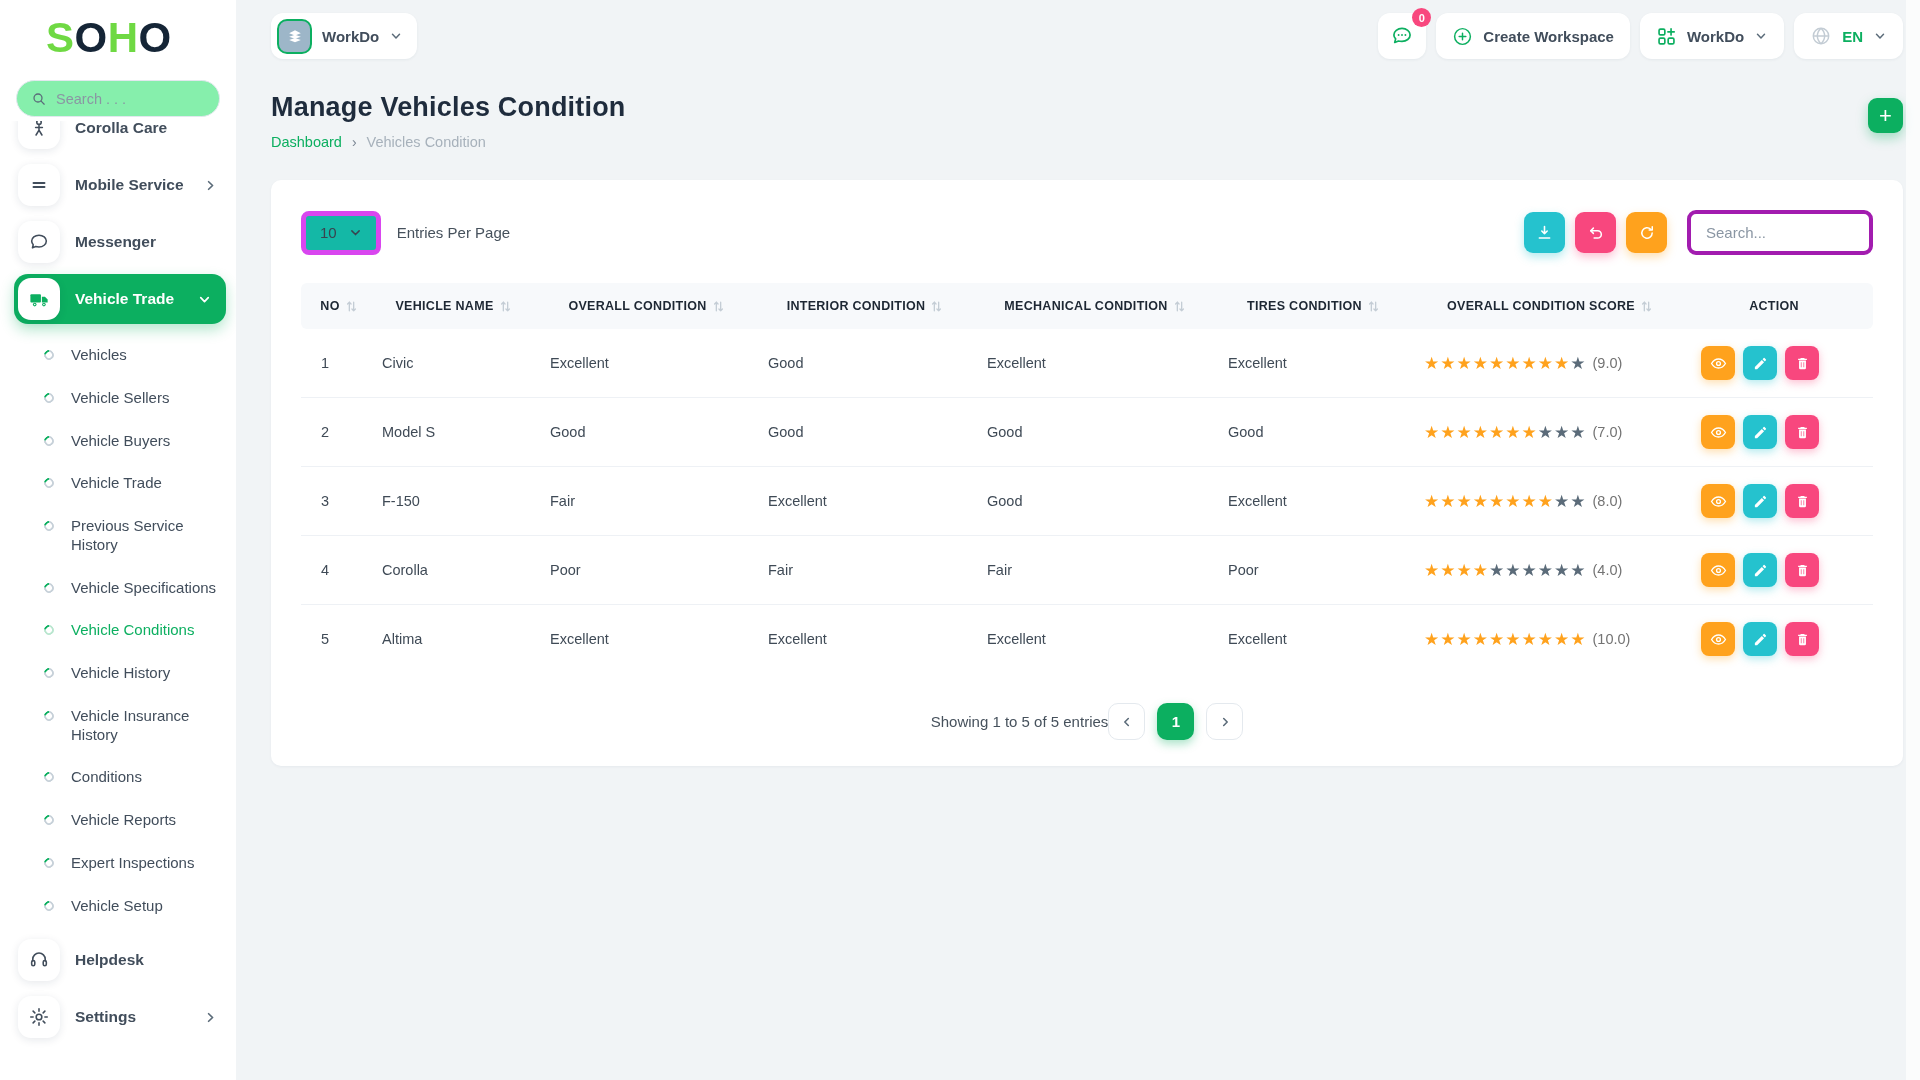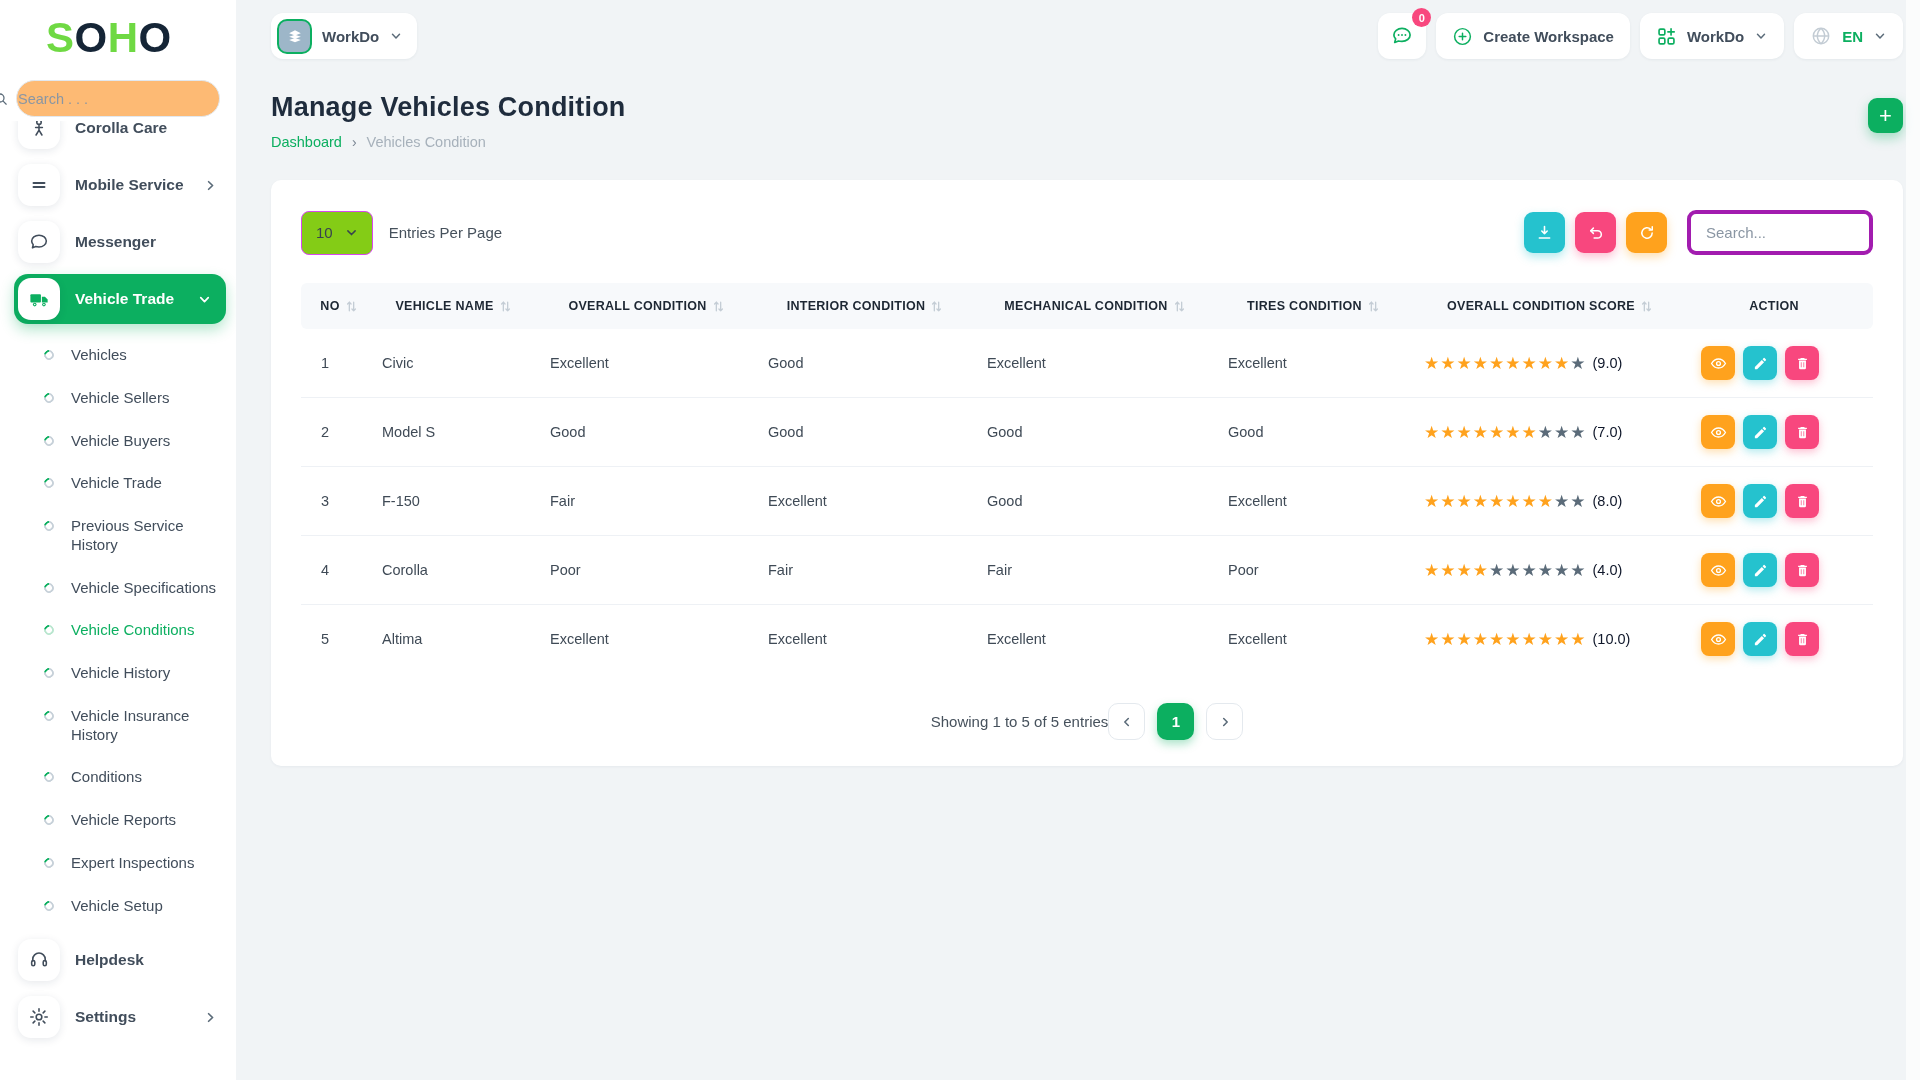--- a/index.html
+++ b/index.html
@@ -9,21 +9,21 @@
     background:#f1f4f6; color:#46515c; font-size:15px;
   }
   .app { display:flex; width:1920px; height:1080px; position:relative; }
 
   
   .sidebar { width:236px; background:#ffffff; height:1080px; flex-shrink:0; display:flex; flex-direction:column; }
   .logo { padding:16px 0 8px 46px; font-size:42px; font-weight:800; letter-spacing:.5px; line-height:1.05; }
   .logo span { display:inline-block; }
   .search-wrap {
     margin:12px 16px 4px; height:37px; border:1px solid #e2e8ee; border-radius:19px;
-    display:flex; align-items:center; gap:9px; padding:0 14px; background:#fdba74;justify-content:flex-end;
+    display:flex; align-items:center; gap:9px; padding:0 14px; background:#86efac;
   }
   .search-wrap input { border:none; outline:none; flex:1; font-size:14.5px; color:#46515c; background:transparent; font-family:inherit; }
   .search-wrap input::placeholder { color:#8a96a3; }
   .menu { flex:1; overflow:hidden; padding:8px 10px 0 14px; }
   .nav-item { display:flex; align-items:center; gap:15px; padding:5px 8px 5px 4px; margin:5px 0; cursor:pointer; }
   .nav-item.clipped { margin-top:-27px; }
   .icon-sq {
     width:42px; height:42px; border-radius:13px; background:#fff; flex-shrink:0;
     display:flex; align-items:center; justify-content:center;
     box-shadow:0 2px 8px rgba(23,43,70,.10);
@@ -79,21 +79,21 @@
   .add-btn {
     width:35px; height:35px; border:none; border-radius:9px; background:#0CAF60; color:#fff;
     font-size:22px; font-weight:400; line-height:1; cursor:pointer; margin-top:6px;
     box-shadow:0 5px 12px rgba(12,175,96,.35); display:flex; align-items:center; justify-content:center;
   }
 
   .card { margin-top:30px; background:#fff; border-radius:10px; padding:30px 30px 26px; box-shadow:0 1px 3px rgba(23,43,70,.05); }
   .card-toolbar { display:flex; justify-content:space-between; align-items:center; margin-bottom:28px; }
   .toolbar-left { display:flex; align-items:center; gap:16px; }
   .pp-select {
-    height:44px; border:1px solid #d946ef; border-radius:8px; background:#84cc16; cursor:pointer;
+    height:44px; border:5px solid #d946ef; border-radius:8px; background:#14b8a6; cursor:pointer;
     display:flex; align-items:center; gap:12px; padding:0 14px; font-family:inherit;
     font-size:15px; color:#39434f;
   }
   .toolbar-label { font-size:15px; color:#46515c; }
   .toolbar-right { display:flex; align-items:center; gap:10px; }
   .tool-btn { width:41px; height:41px; border:none; border-radius:9px; cursor:pointer; display:flex; align-items:center; justify-content:center; }
   .tool-download { background:#25C2CE; box-shadow:0 4px 10px rgba(37,194,206,.35); }
   .tool-undo { background:#F8477E; box-shadow:0 4px 10px rgba(248,71,126,.35); }
   .tool-refresh { background:#FFA21D; box-shadow:0 4px 10px rgba(255,162,29,.35); }
   .table-search {
@@ -113,21 +113,21 @@
   tbody td {
     padding:17px 10px 17px 0; border-top:1px solid #eef1f5; font-size:14.5px; color:#3f4a56;
     vertical-align:middle; white-space:nowrap;
   }
   tbody tr:first-child td { border-top:none; }
   tbody td:first-child { padding-left:20px; }
   .score-wrap { display:flex; align-items:center; gap:6px; }
   .stars { letter-spacing:1px; font-size:17px; line-height:1; }
   .star.filled { color:#FFA21D; }
   .star.empty { color:#5B6B79; }
-  .score-label { font-size:14.5px; color:#0f172a; }
+  .score-label { font-size:14.5px; color:#737373; }
   .actions { display:flex; gap:8px; }
   .act-btn { width:34px; height:34px; border:none; border-radius:8px; cursor:pointer; display:flex; align-items:center; justify-content:center; }
   .act-view { background:#FFA21D; box-shadow:0 3px 8px rgba(255,162,29,.35); }
   .act-edit { background:#25C2CE; box-shadow:0 3px 8px rgba(37,194,206,.35); }
   .act-delete { background:#F8477E; box-shadow:0 3px 8px rgba(248,71,126,.35); }
 
   .card-footer { display:flex; justify-content:center; align-items:center; margin-top:30px; }
   .summary { font-size:15px; color:#46515c; }
   .pagination { display:flex; gap:12px; align-items:center; }
   .page-btn {

